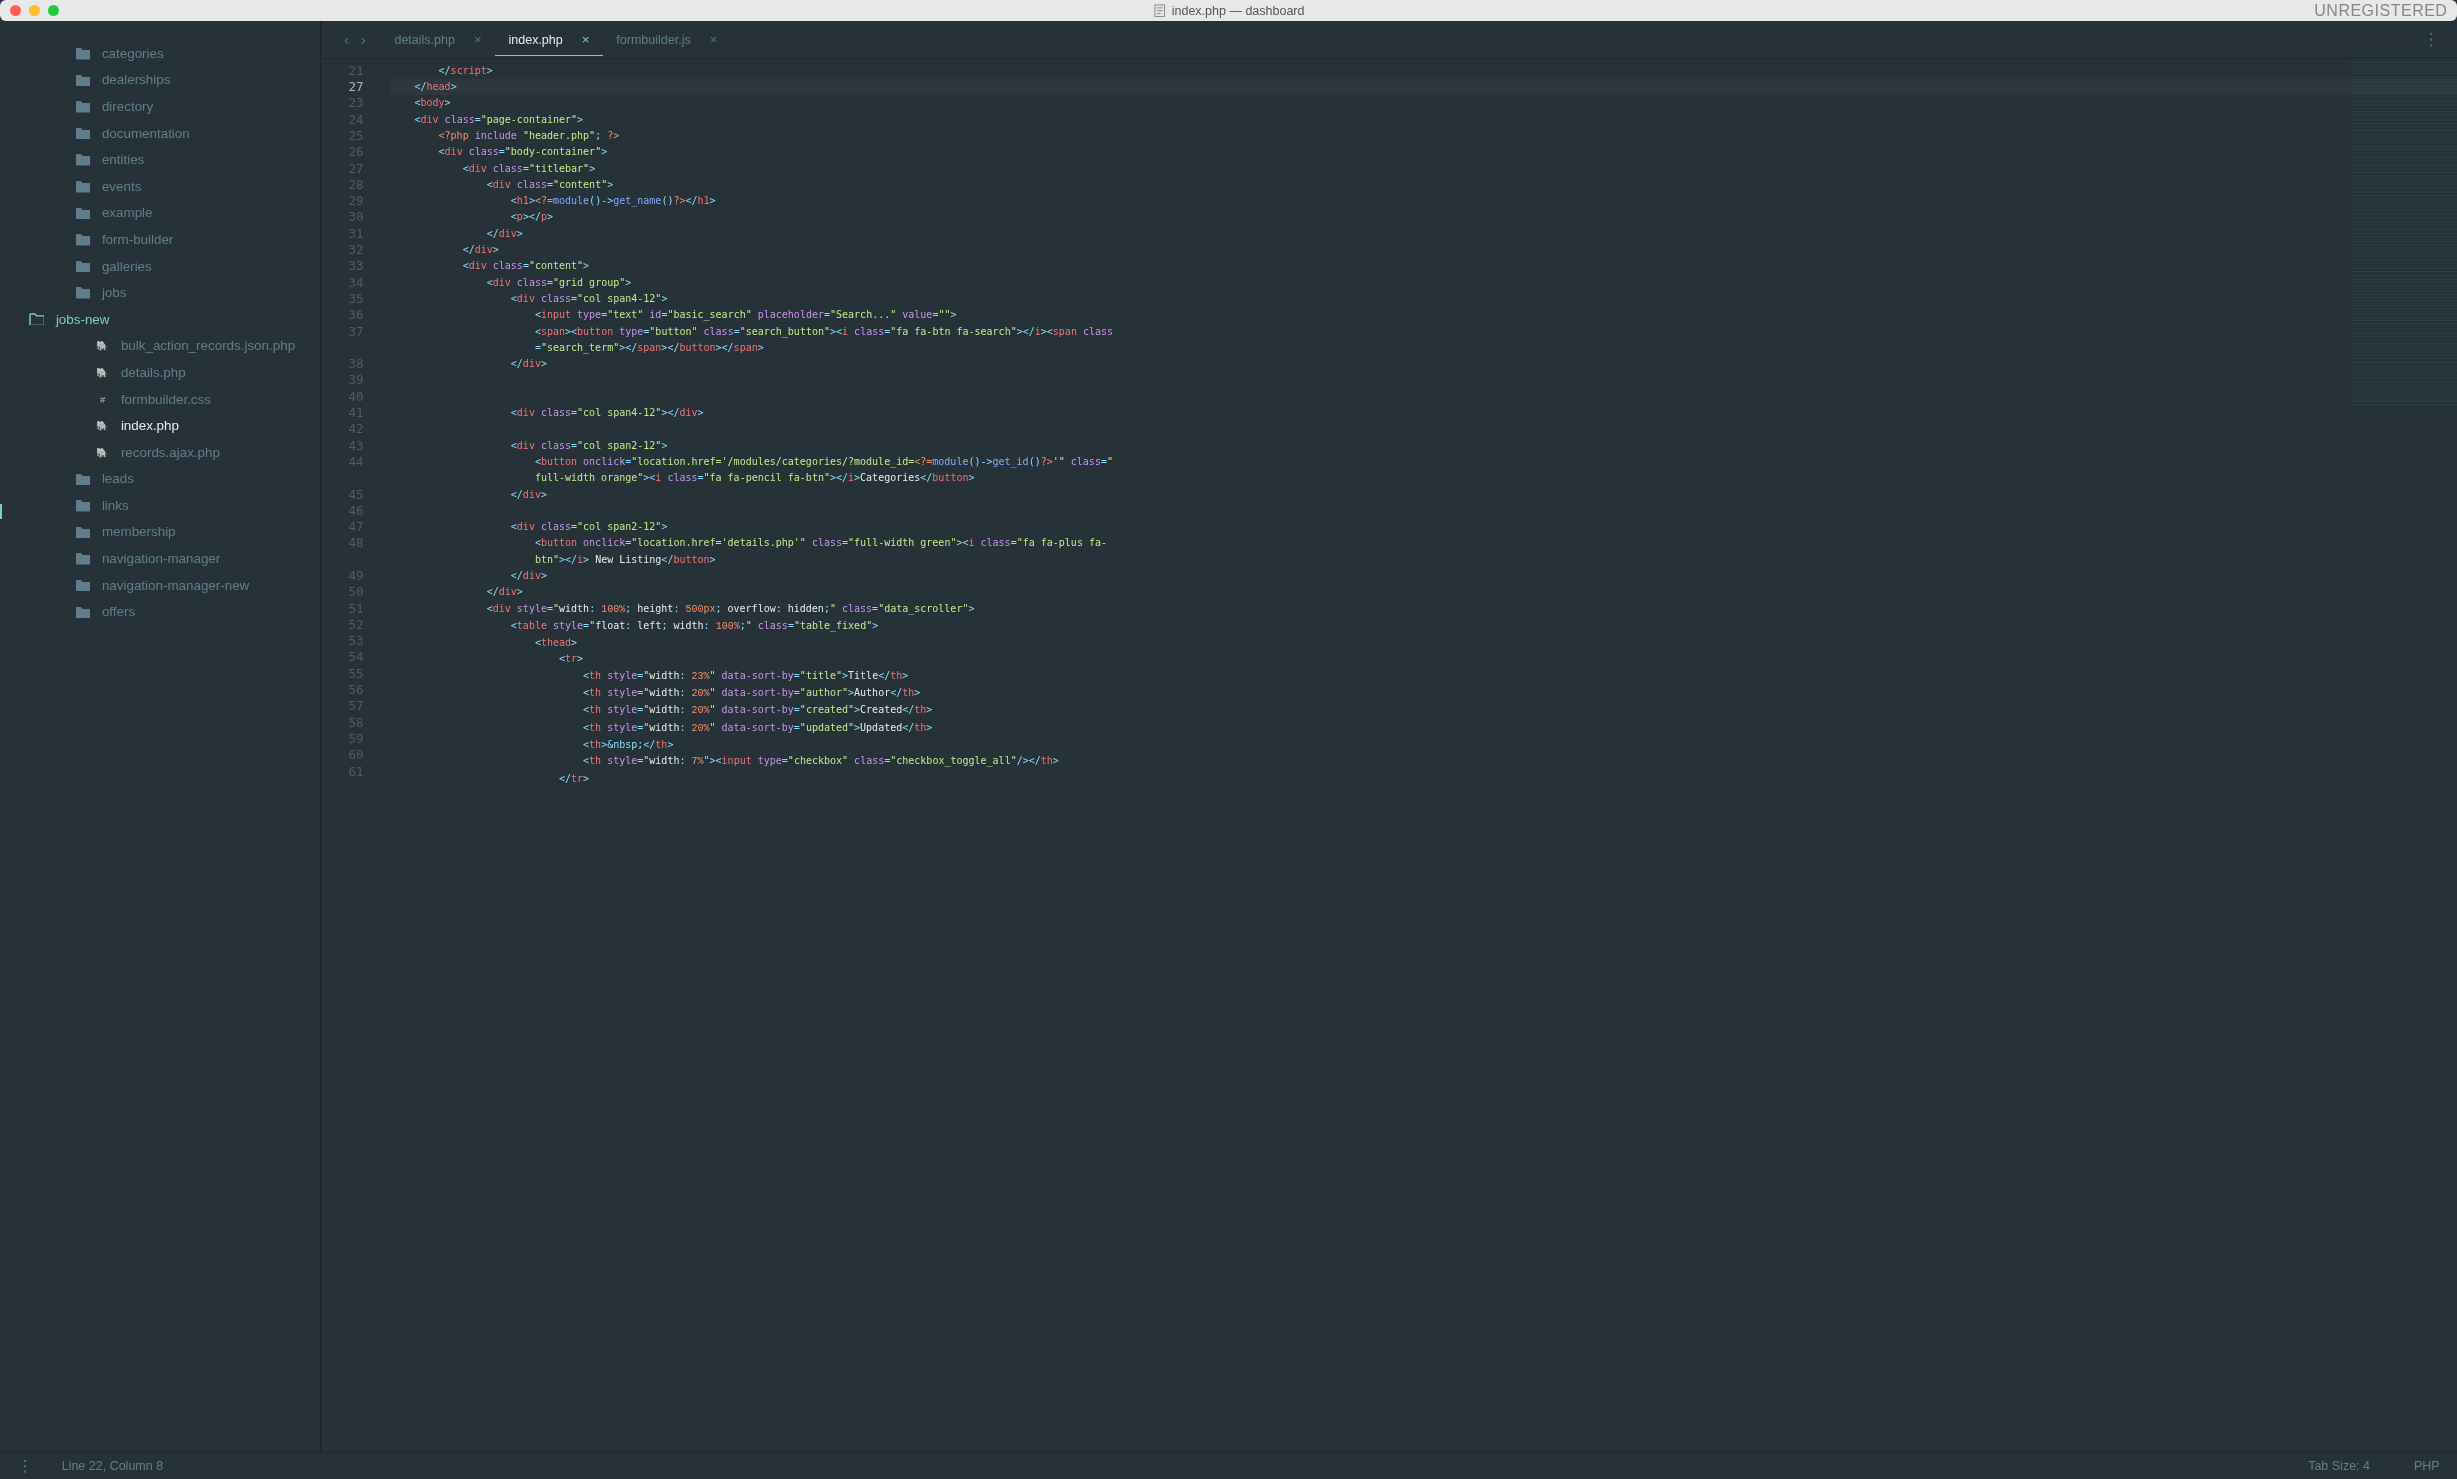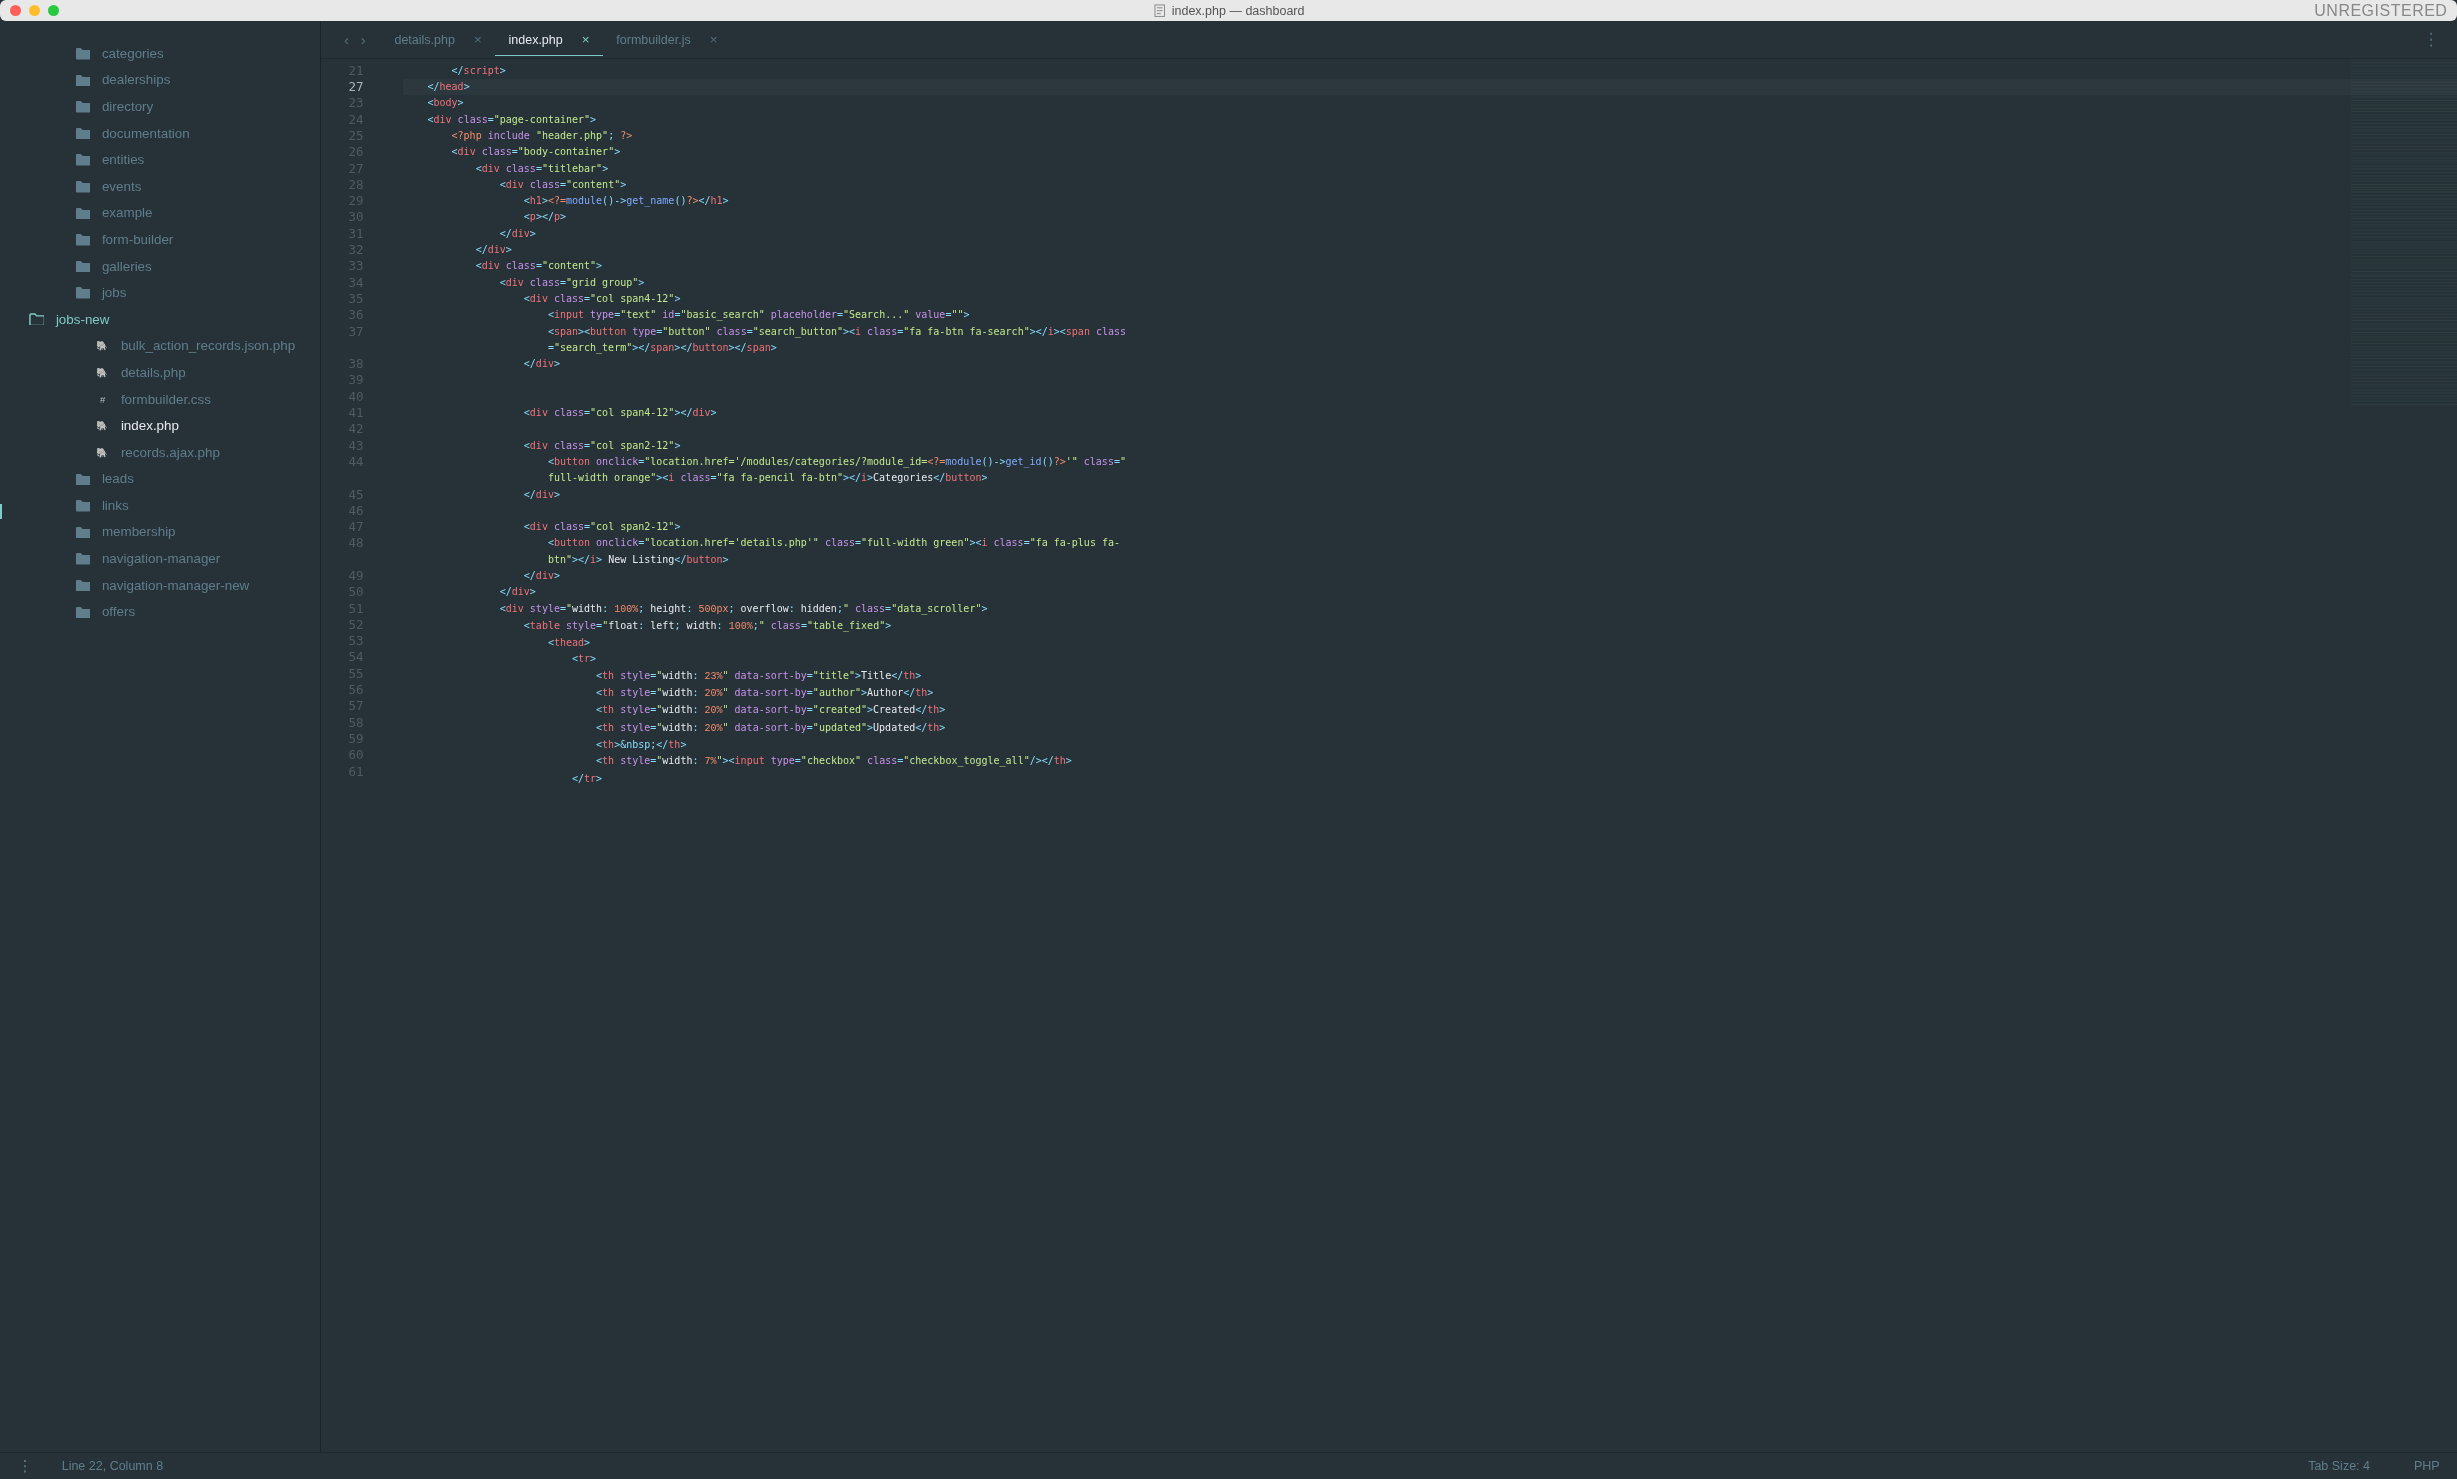--- a/index.html
+++ b/index.html
@@ -27,21 +27,21 @@
 .editor-area { flex: 1; display: flex; flex-direction: column; position: relative; overflow: hidden; }
 .tab-row { height: 38px; display: flex; align-items: center; padding: 0 9.6px; gap: 1.9px; border-bottom: 1px solid #1e2a30; }
 .nav-arrows { display: flex; gap: 11.5px; padding: 0 13.4px; color: #546e7a; }
 .nav-arrows span { cursor: pointer; font-size: 15.4px; }
 .tab { display: flex; align-items: center; gap: 19px; padding: 7.7px 13.4px; color: #607d8b; font-size: 12.5px; cursor: pointer; position: relative; }
 .tab.active { color: #e8eaed; }
 .tab.active::after { content: ""; position: absolute; bottom: -1px; left: 0; right: 0; height: 1px; background: #80cbc4; }
 .tab .close { color: #546e7a; font-size: 13.4px; }
 .tab .close.active { color: #80cbc4; }
 .more-icon { margin-left: auto; color: #546e7a; cursor: pointer; padding: 0 9.6px; font-size: 17.3px; letter-spacing: -1.9px; }
-.code-wrap { flex: 1; display: flex; overflow: hidden; position: relative; gap: 13px; }
+.code-wrap { flex: 1; display: flex; overflow: hidden; position: relative; }
 .gutter { width: 56px; text-align: right; padding: 3.8px 13.4px 0 0; color: #4f5b62; font-family: Menlo, Monaco, monospace; font-size: 12.5px; line-height: 16.3px; user-select: none; }
 .gutter .hl { color: #aab4b9; }
 .code { flex: 1; padding: 3.8px 0 0 13.4px; font-family: Menlo, Monaco, monospace; font-size: 10px; line-height: 16.3px; white-space: pre; overflow: hidden; }
 .code .line.hl { background: rgba(255,255,255,0.03); }
 .minimap { position: absolute; right: 0; top: 0; width: 106px; height: 346px; background: repeating-linear-gradient(0deg, rgba(128,203,196,0.08) 0 1px, transparent 1px 2.9px), repeating-linear-gradient(0deg, rgba(195,232,141,0.06) 0 1px, transparent 1px 3.8px); opacity: 0.5; }
 .statusbar { height: 27px; background: #263238; border-top: 1px solid #1e2a30; display: flex; align-items: center; padding: 0 17.3px; font-size: 12.5px; color: #607d8b; gap: 29px; }
 .statusbar .sb-left-icon { font-size: 15.4px; cursor: pointer; }
 .statusbar .right { margin-left: auto; display: flex; gap: 44px; }
 
 .t-punc { color: #89ddff; }

